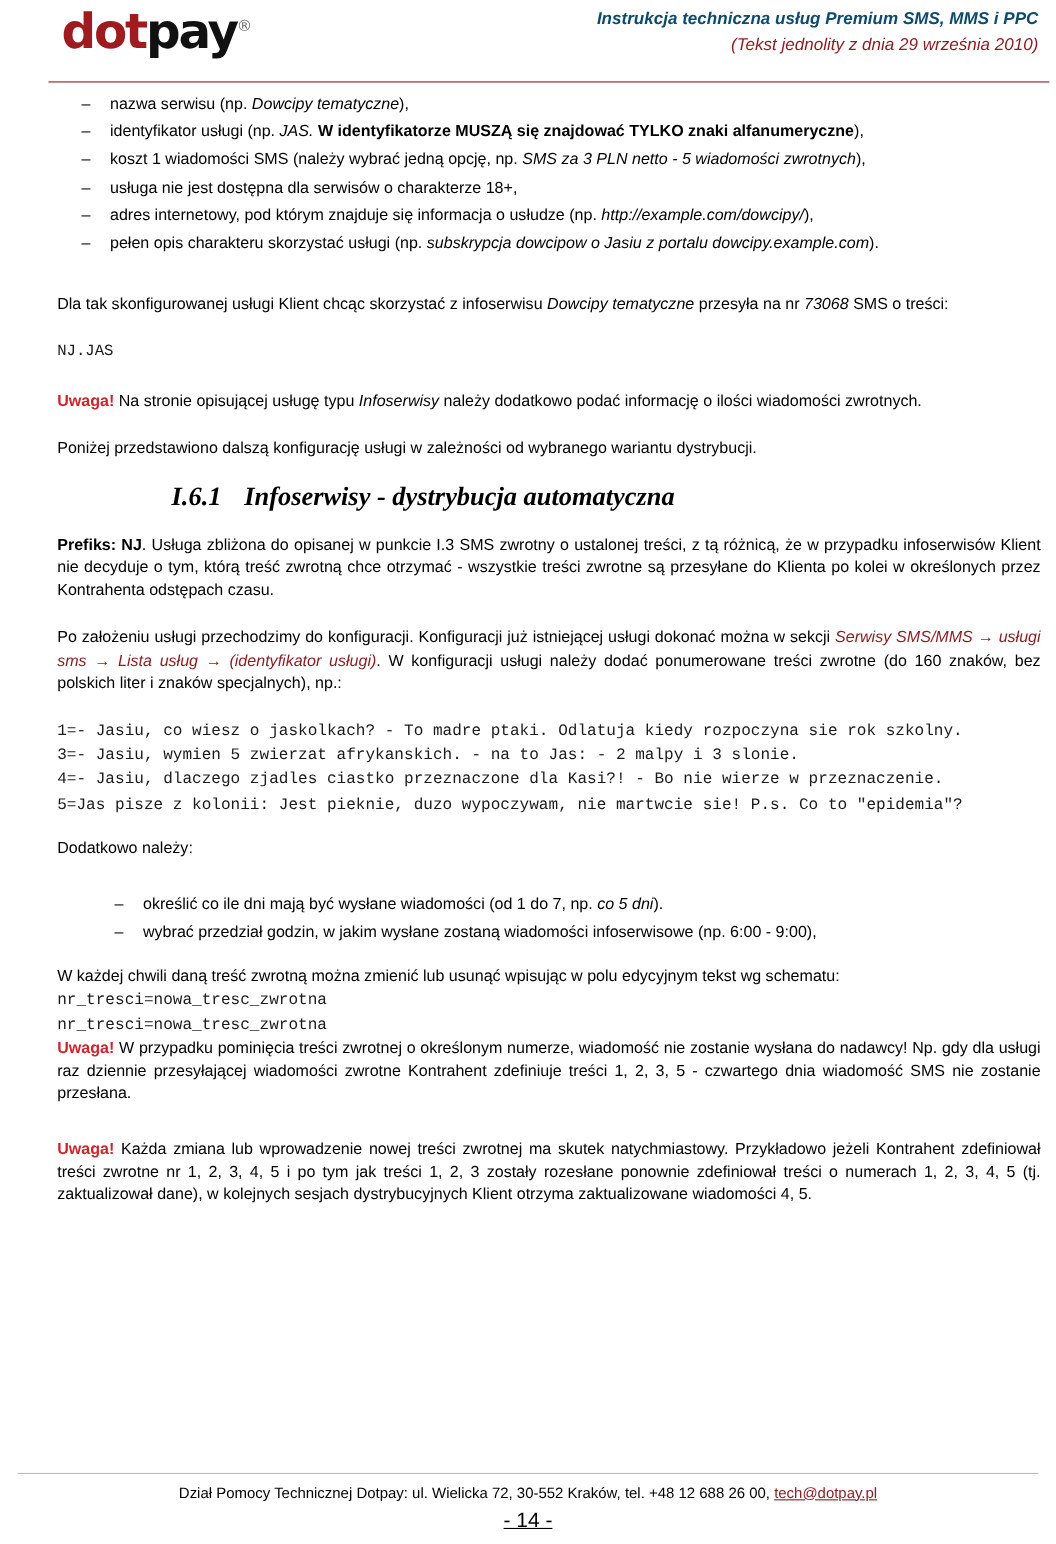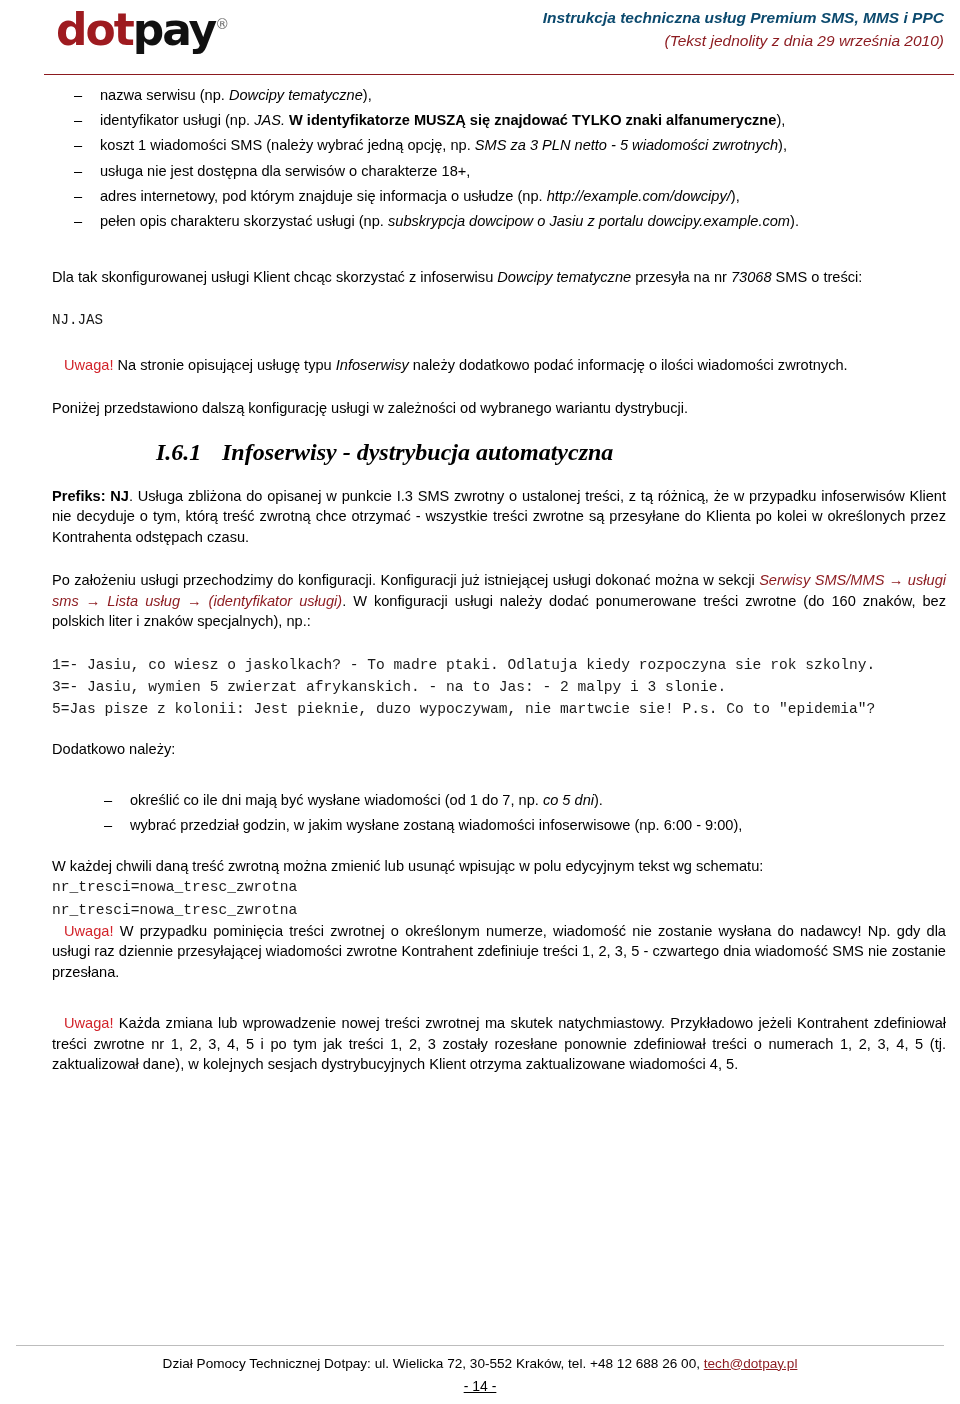--- a/index.html
+++ b/index.html
@@ -89,22 +89,21 @@
     margin: 0 0 14px 0;
     line-height: 1.42;
     text-align: justify;
     color: #000;
   }
   .para.nojustify { text-align: left; }
   .it { font-style: italic; }
   .bd { font-weight: bold; }
   .warn {
     color: #d2232a;
-    font-weight: normal;
-    margin-left: 12px;
+    font-weight: bold;
   }
   .redit {
     color: #8c1a1f;
     font-style: italic;
   }
 
   
   ul.dashlist {
     list-style: none;
     margin: 0;
@@ -175,21 +174,21 @@
     line-height: 1.5;
     color: #000;
   }
   .footer-line .bd { font-weight: normal; }
   .footer-mail {
     color: #8c1a1f;
     text-decoration: underline;
   }
   .footer-page {
     text-align: center;
-    font-size: 14px;
+    font-size: 19px;
     margin-top: 4px;
     color: #000;
     text-decoration: underline;
   }
 </style>
 </head>
 <body>
 
 <div class="page">
 
@@ -241,20 +240,21 @@
 
     <div class="spacer-sm"></div>
 
     <p class="para"><span>Po założeniu usługi przechodzimy do konfiguracji. Konfiguracji już istniejącej usługi dokonać można w sekcji </span><span class="redit">Serwisy SMS/MMS → usługi sms → Lista usług → (identyfikator usługi)</span><span>. W konfiguracji usługi należy dodać ponumerowane treści zwrotne (do 160 znaków, bez polskich liter i znaków specjalnych), np.:</span></p>
 
     <div class="spacer-sm"></div>
 
     <div class="codeblock">
       <div class="code-line">1=- Jasiu, co wiesz o jaskolkach? - To madre ptaki. Odlatuja kiedy rozpoczyna sie rok szkolny.</div>
       <div class="code-line">3=- Jasiu, wymien 5 zwierzat afrykanskich. - na to Jas: - 2 malpy i 3 slonie.</div>
+      <div class="code-line">4=- Jasiu, dlaczego zjadles ciastko przeznaczone dla Kasi?! - Bo nie wierze w przeznaczenie.</div>
       <div class="code-line">5=Jas pisze z kolonii: Jest pieknie, duzo wypoczywam, nie martwcie sie! P.s. Co to "epidemia"?</div>
     </div>
 
     <div class="spacer-sm"></div>
 
     <p class="para nojustify">Dodatkowo należy:</p>
 
     <div class="spacer-md"></div>
 
     <ul class="dashlist indented">

